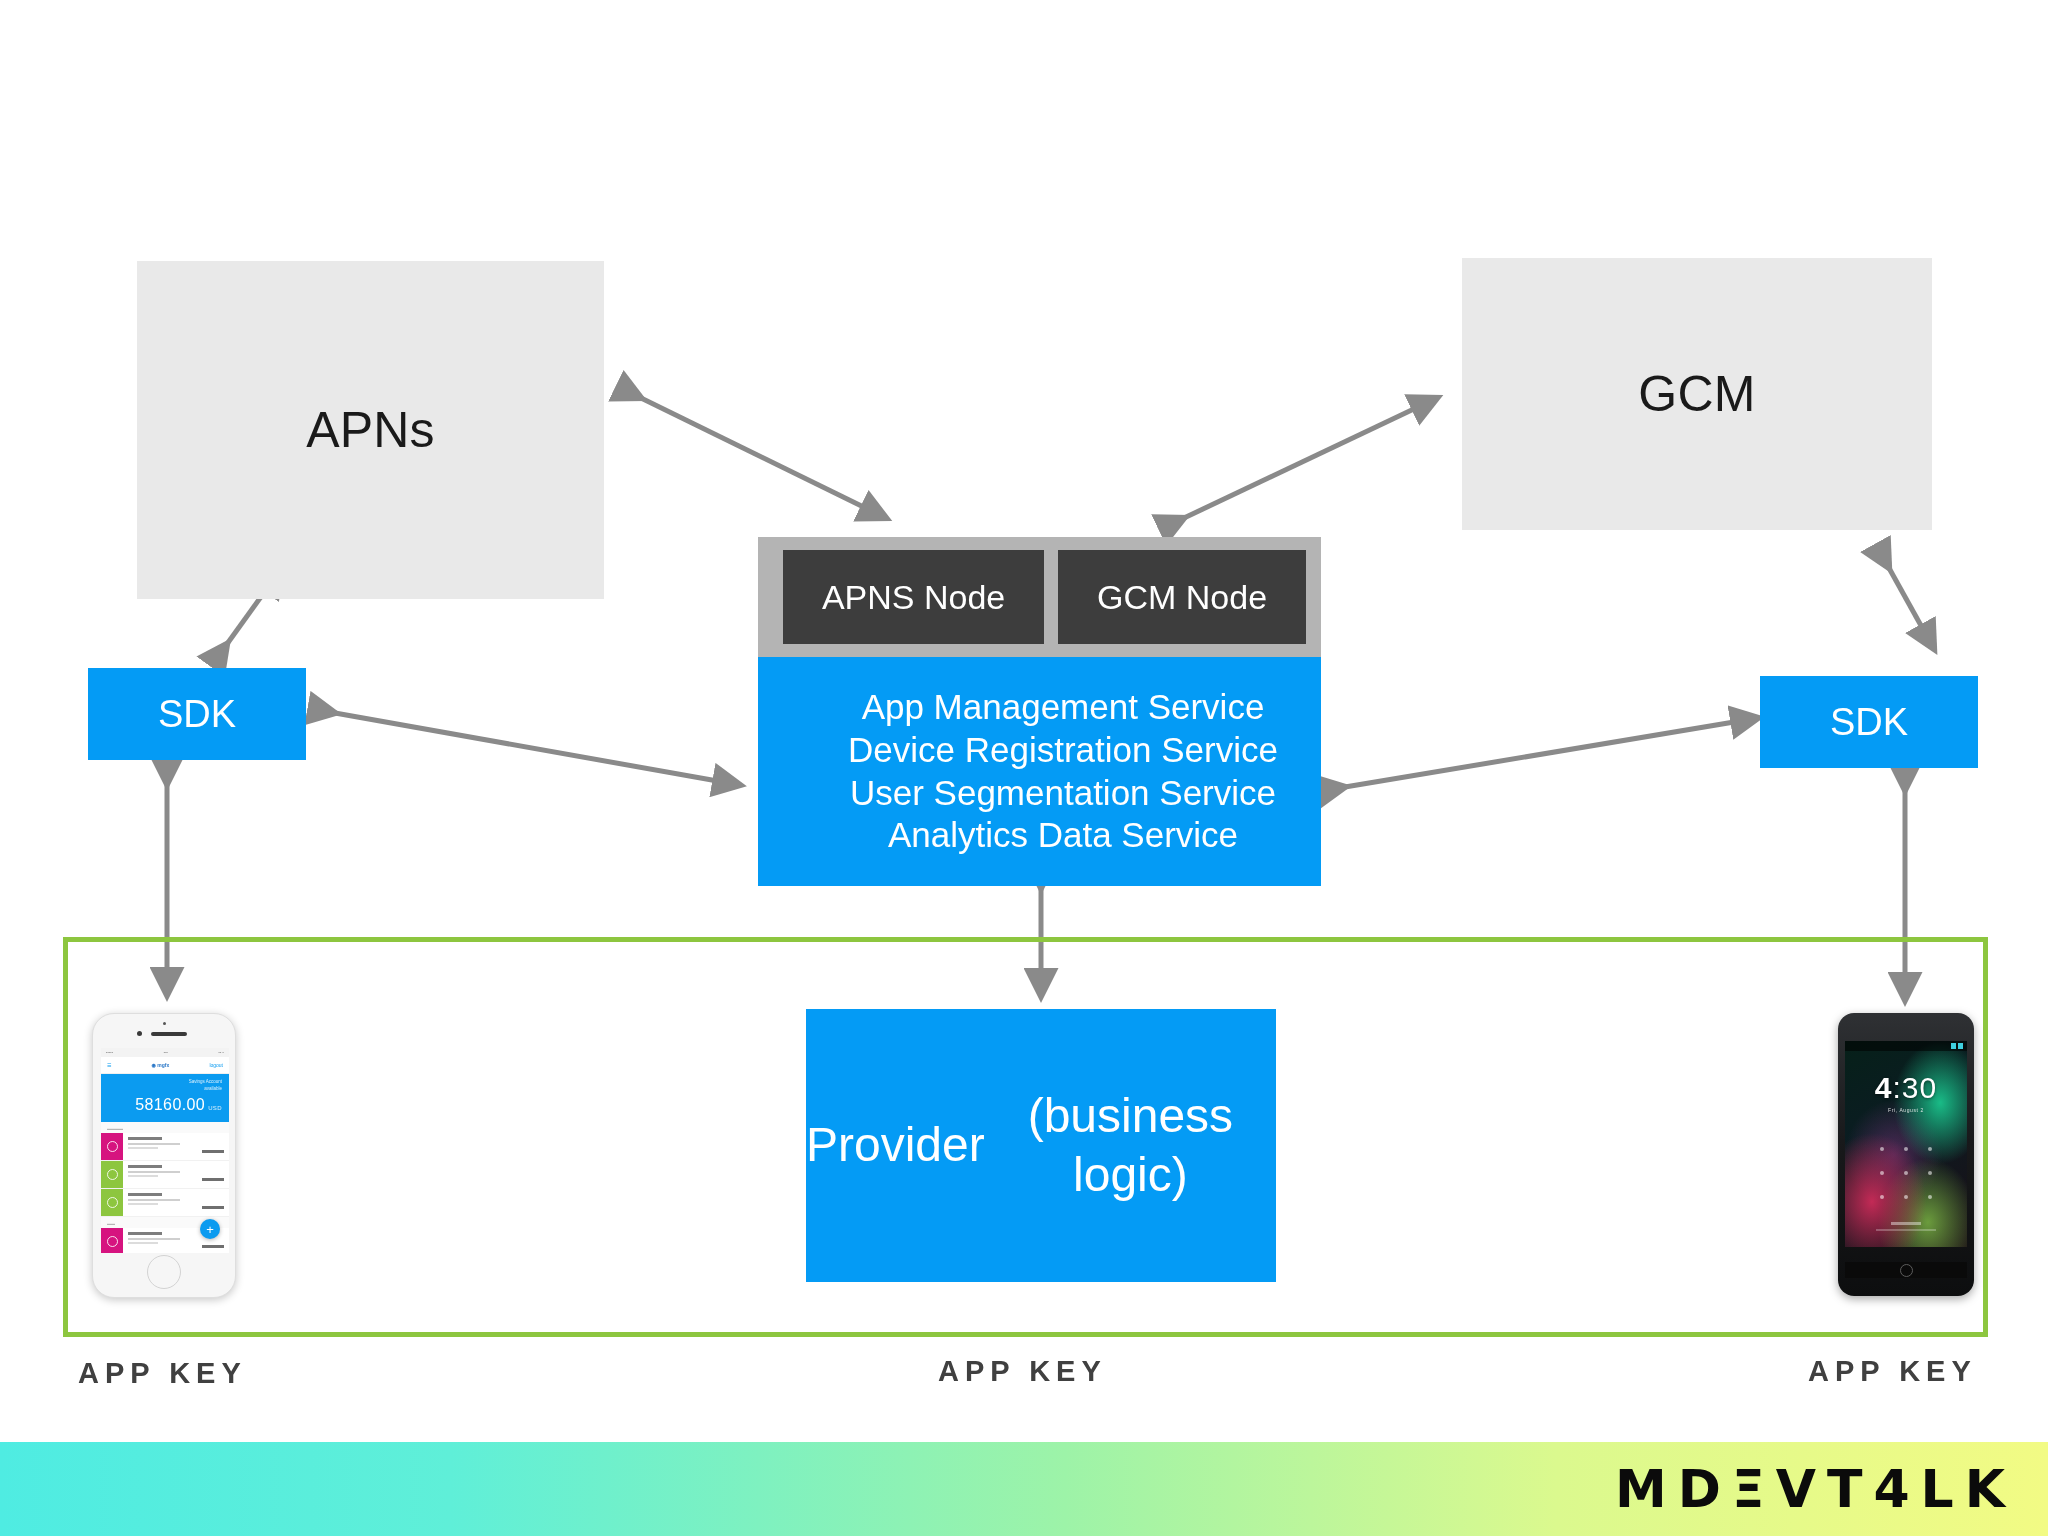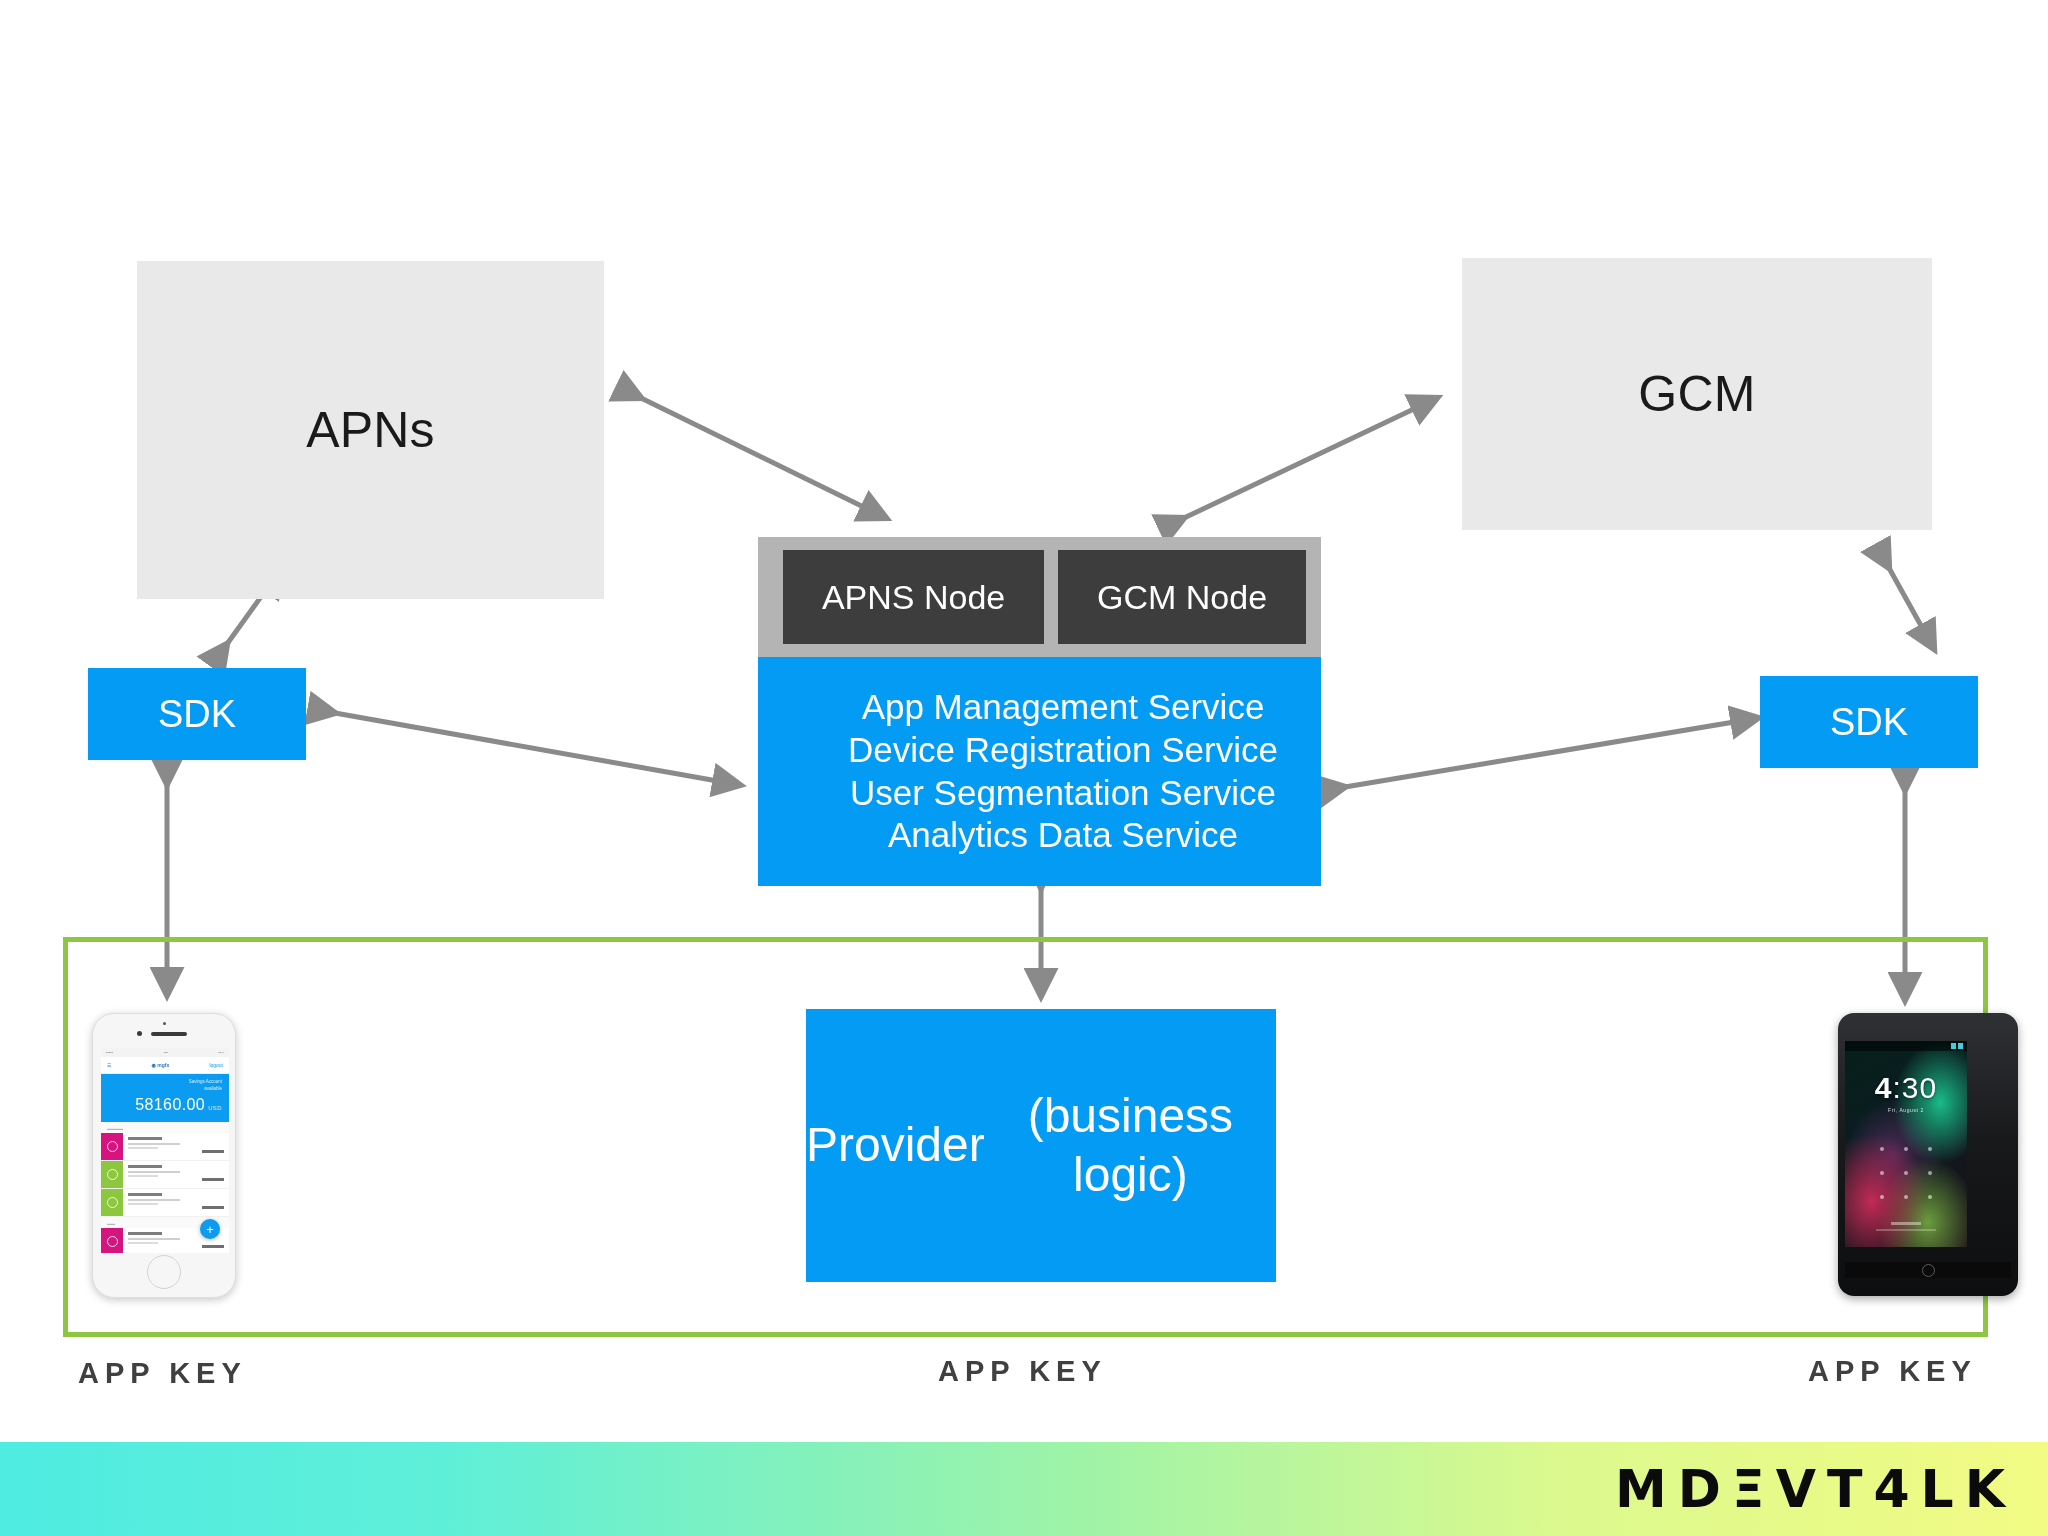--- a/index.html
+++ b/index.html
@@ -238,21 +238,20 @@
   
   .android {
     position: absolute;
     left: 1838px;
     top: 1013px;
     width: 136px;
     height: 283px;
     background: linear-gradient(180deg,#2f3134 0%, #18191b 45%, #0d0e0f 100%);
     border-radius: 16px;
     box-shadow: 0 3px 10px rgba(0,0,0,.35);
-    padding-left: 44px;
   }
   .android .ascreen {
     position: absolute;
     left: 7px; top: 28px;
     width: 122px; height: 206px;
     overflow: hidden;
     background: #05100d;
   }
   .android .wall {
     position: absolute; inset: 0;

